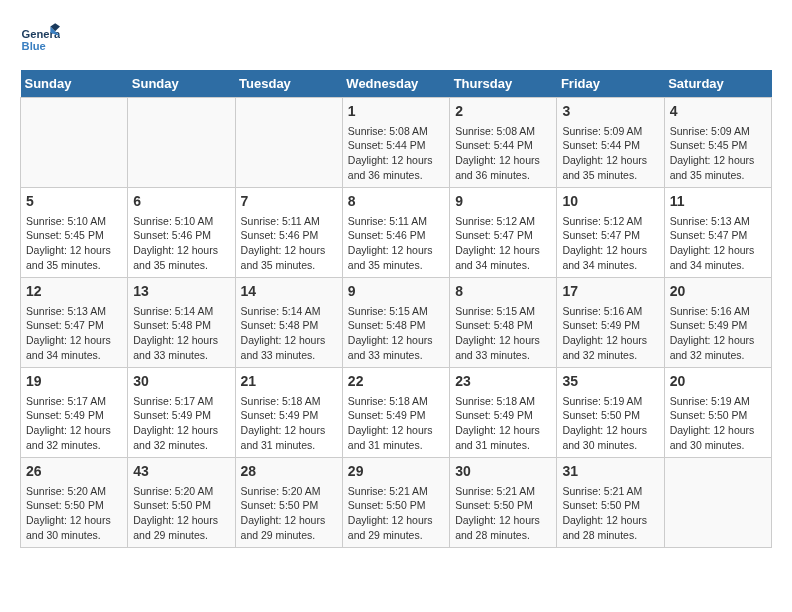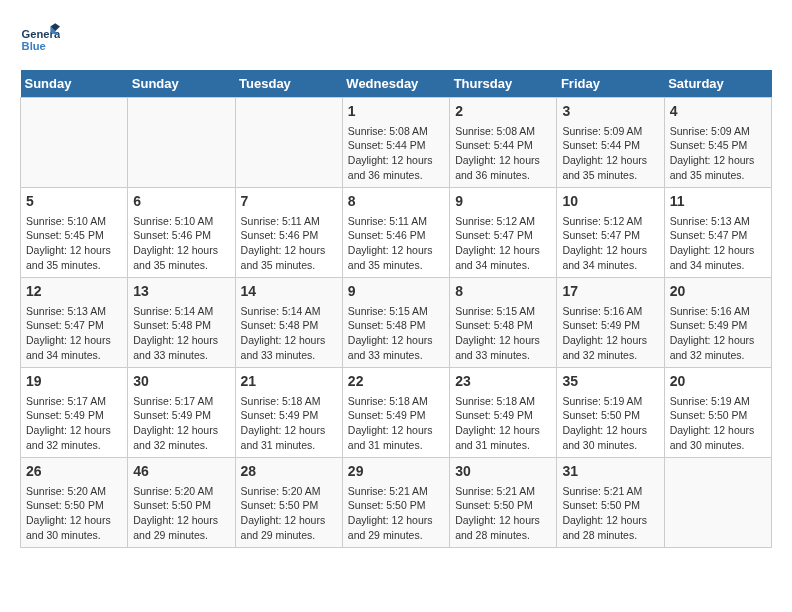--- a/index.html
+++ b/index.html
@@ -298,21 +298,21 @@
       </tr>
       <tr>
         <td>
           <span class="day-num">26</span>
           <span style="display: block;">Sunrise: 5:20 AM</span>
           <span style="display: block;">Sunset: 5:50 PM</span>
           <span style="display: block;">Daylight: 12 hours</span>
           <span style="display: block;">and 30 minutes.</span>
         </td>
         <td>
-          <span class="day-num">46</span>
+          <span class="day-num">43</span>
           <span style="display: block;">Sunrise: 5:20 AM</span>
           <span style="display: block;">Sunset: 5:50 PM</span>
           <span style="display: block;">Daylight: 12 hours</span>
           <span style="display: block;">and 29 minutes.</span>
         </td>
         <td>
           <span class="day-num">28</span>
           <span style="display: block;">Sunrise: 5:20 AM</span>
           <span style="display: block;">Sunset: 5:50 PM</span>
           <span style="display: block;">Daylight: 12 hours</span>

